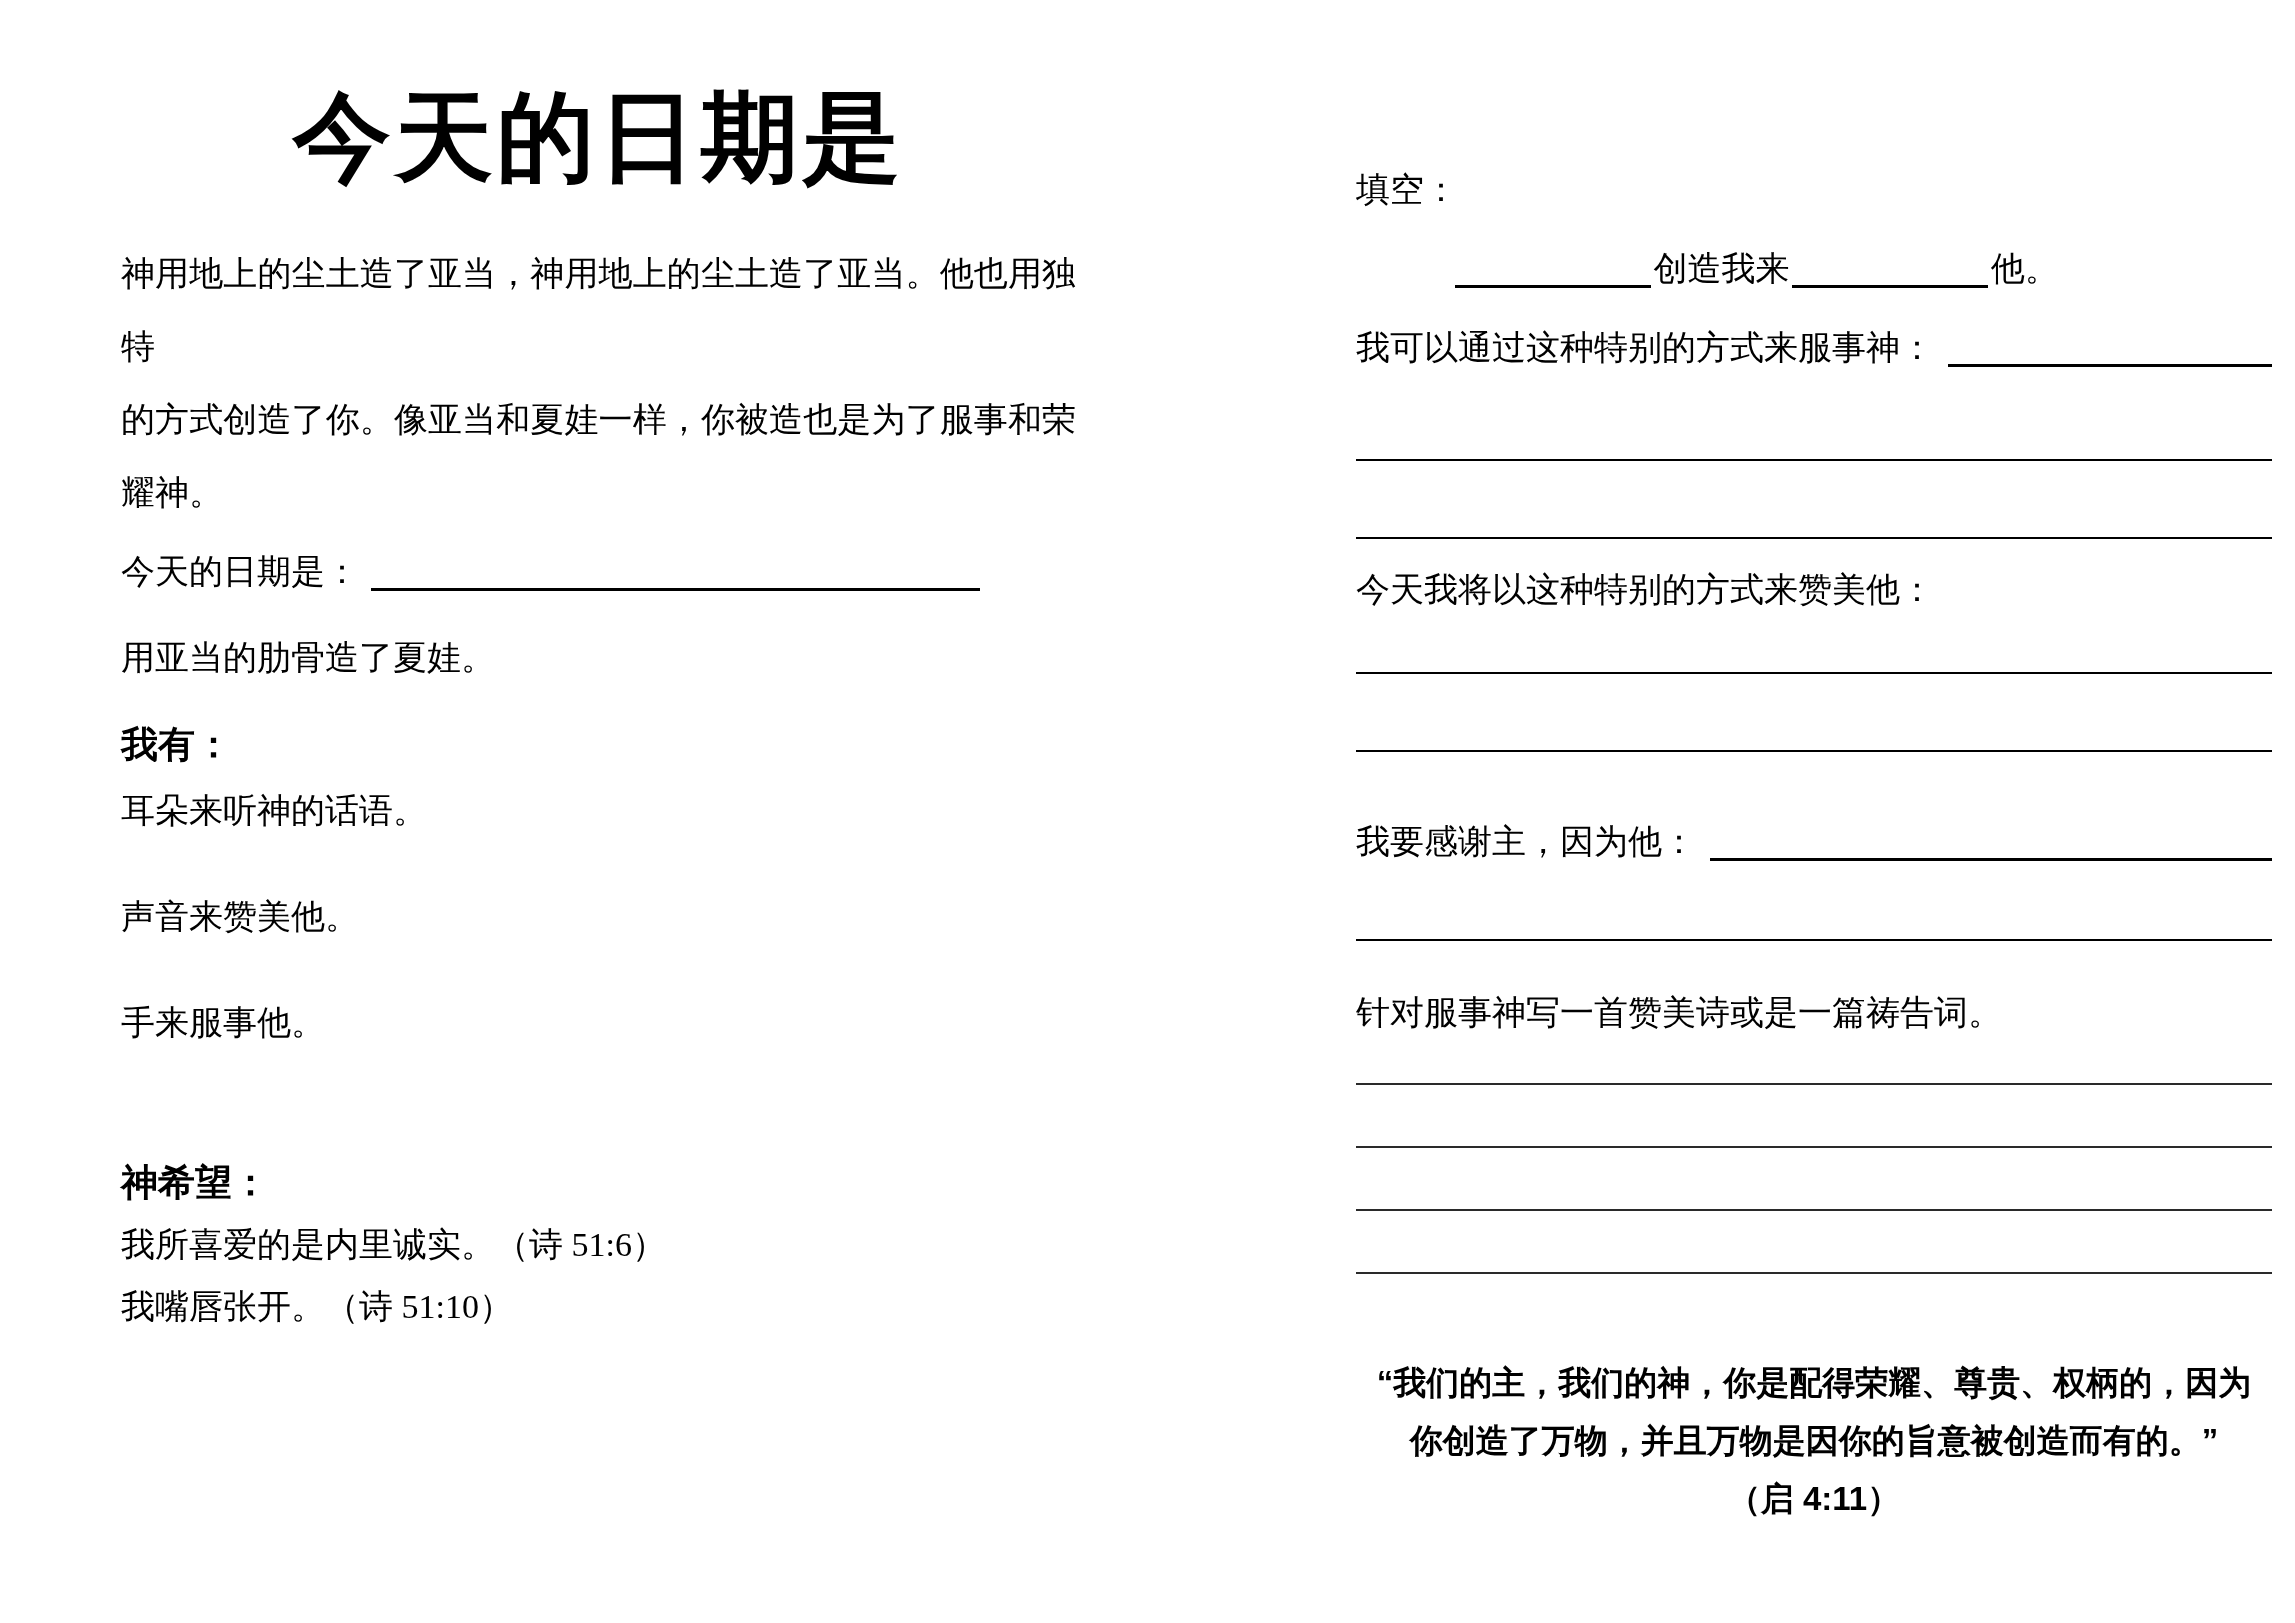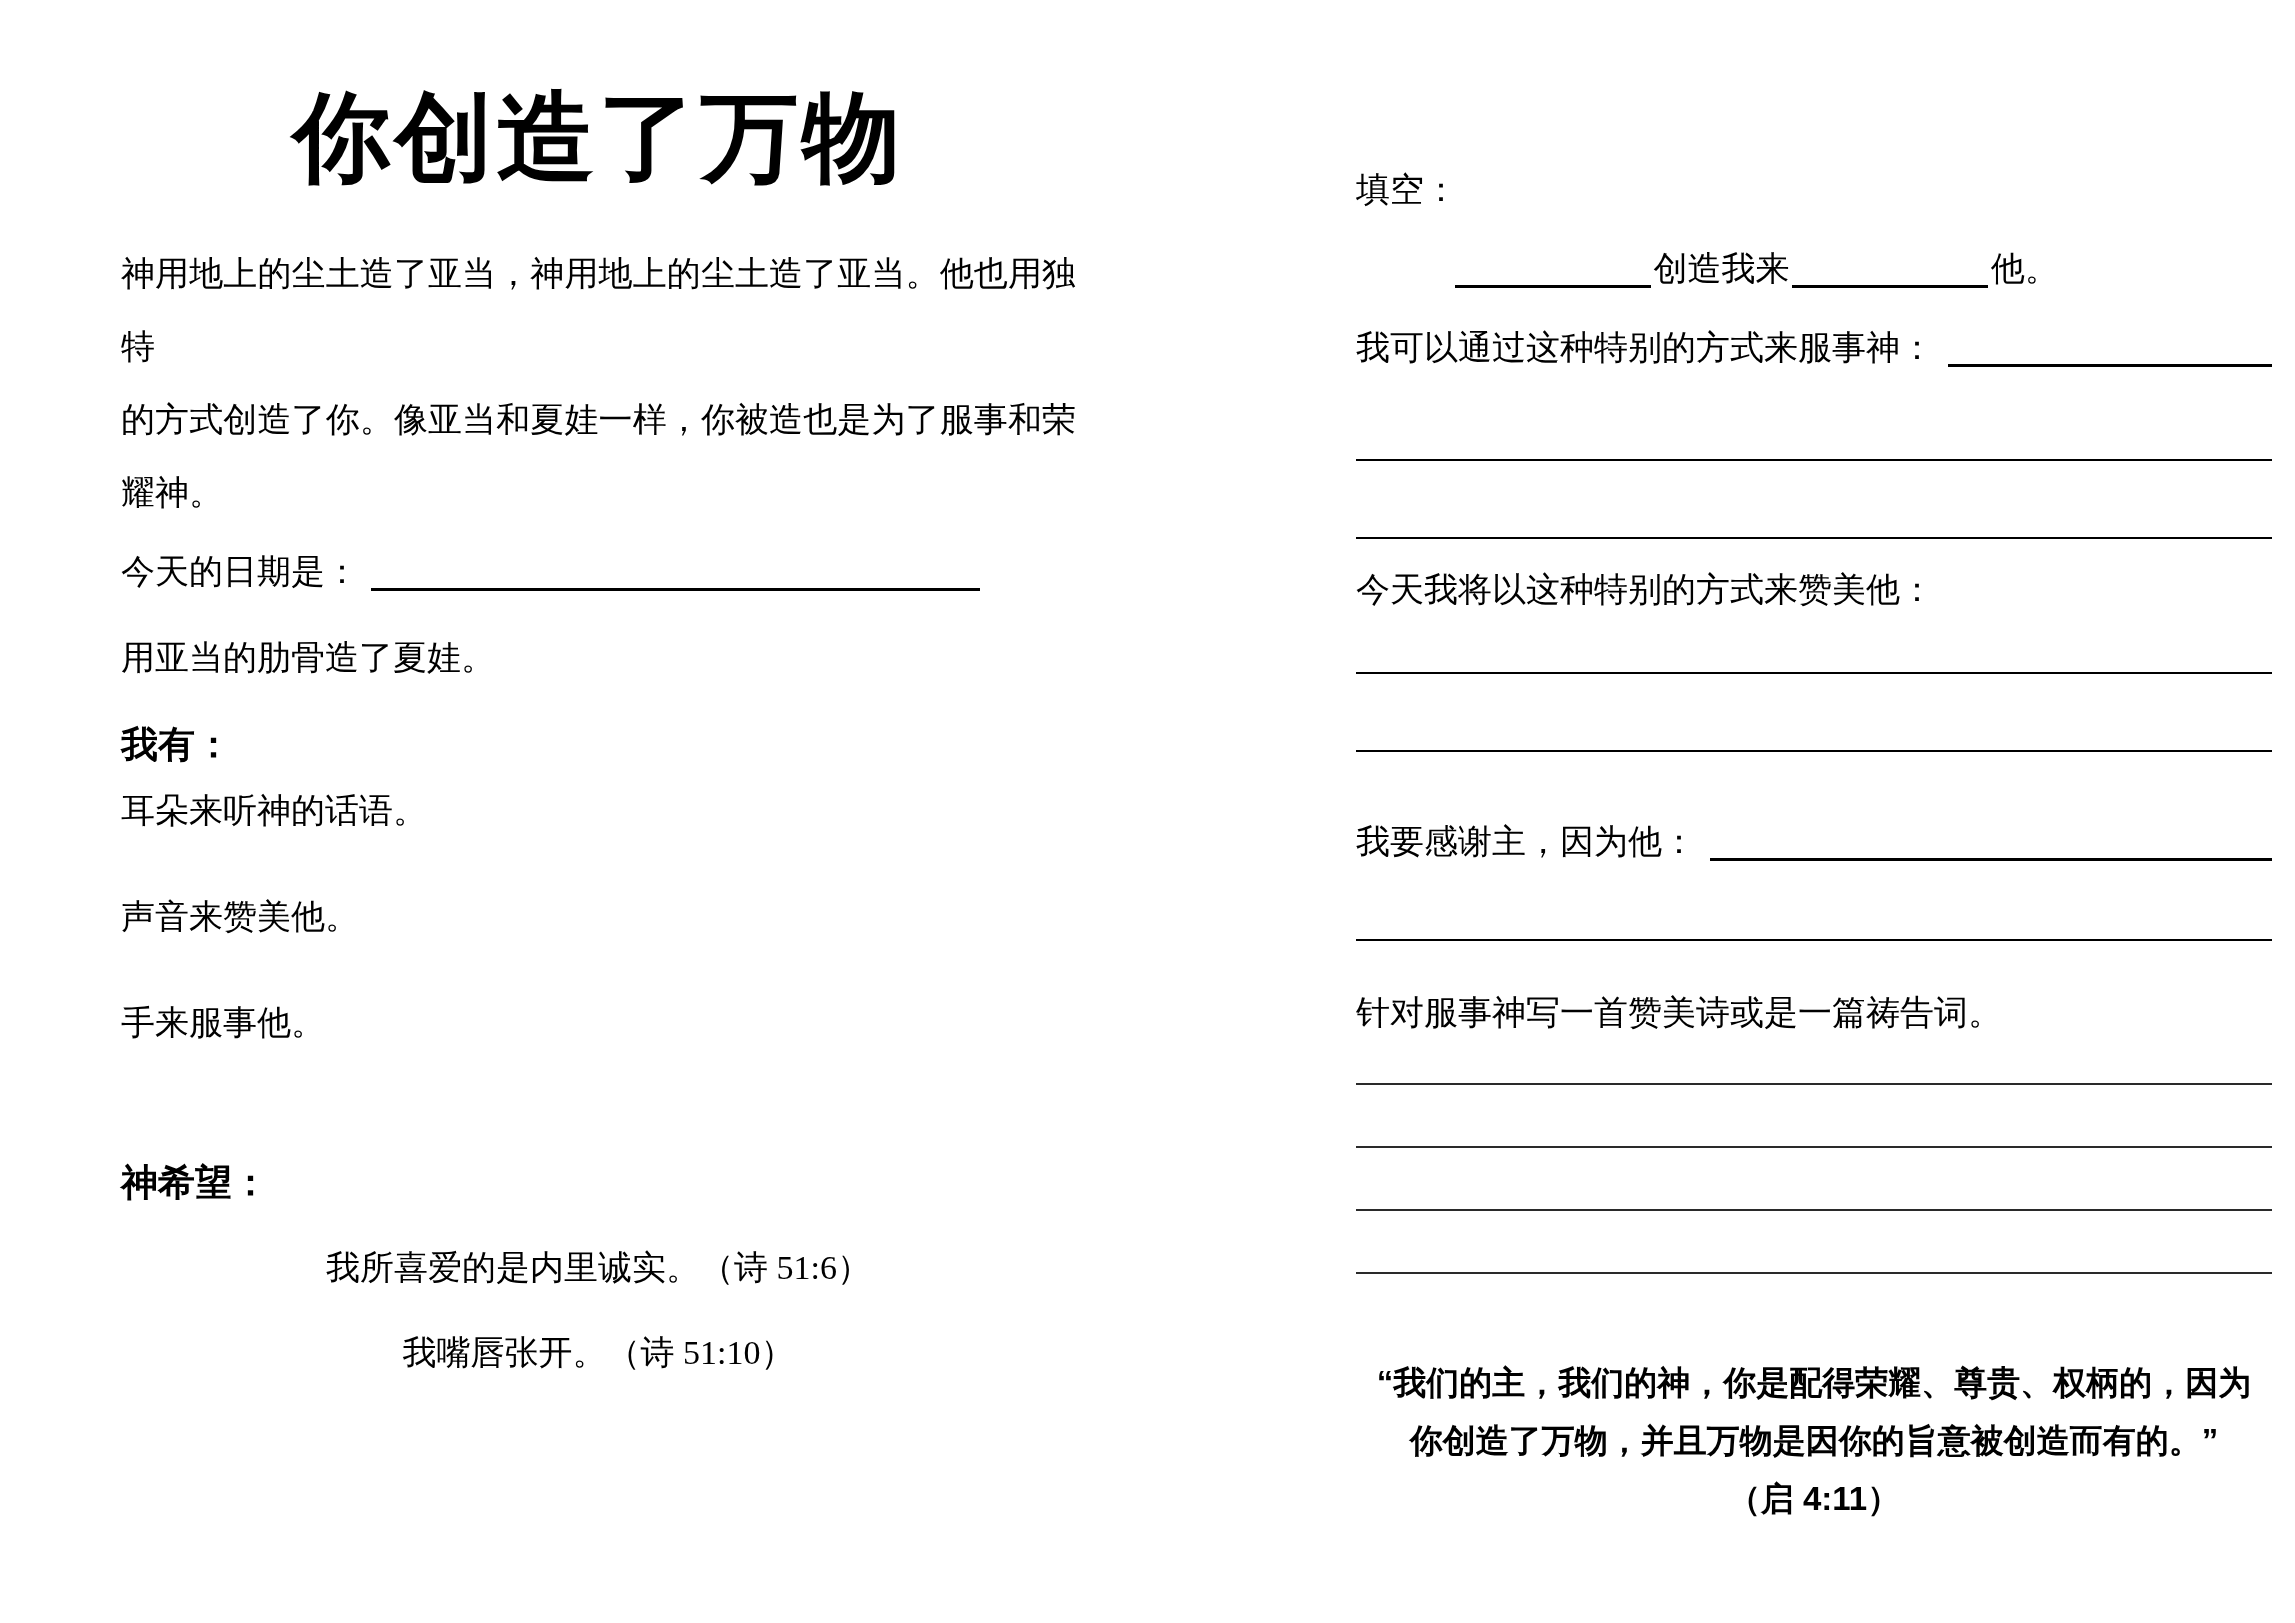--- a/index.html
+++ b/index.html
@@ -70,21 +70,21 @@
   .bold-head {
     font-family: "Liberation Sans", "DejaVu Sans", sans-serif;
     font-weight: 700;
     font-size: 37px;
     line-height: 44px;
   }
   .h-ihave { margin-top: 43px; }
   .item-first { margin-top: 22px; }
   .item { margin-top: 62px; }
   .h-hope { margin-top: 116px; }
-  .hope-item { margin-top: 41px; text-align: center; }
+  .hope-item { margin-top: 18px; }
 
   .r-fill-heading { margin-top: 168px; }
   .fill-row { margin-top: 35px; padding-left: 99px; }
   .fill-blank { width: 196px; }
   .fill-text { margin: 0 2.6px; white-space: nowrap; }
   .serve-row { margin-top: 35px; }
   .serve-blank { margin-left: 14.4px; }
   .rule {
     border: none;
     border-top: 2.6px solid #000000;
@@ -113,21 +113,21 @@
     line-height: 58px;
   }
 </style>
 </head>
 <body>
 
 <div class="page">
 
   <div class="col-left">
 
-    <div class="title">你创造了万物</div>
+    <div class="title">今天的日期是</div>
 
     <div class="intro">
       <div class="intro-line">神用地上的尘土造了亚当，神用地上的尘土造了亚当。他也用独特</div>
       <div class="intro-line">的方式创造了你。像亚当和夏娃一样，你被造也是为了服事和荣</div>
       <div class="intro-line last">耀神。</div>
     </div>
 
     <div class="row date-row">
       <span class="txt">今天的日期是：</span>
       <span class="blank date-blank"></span>

